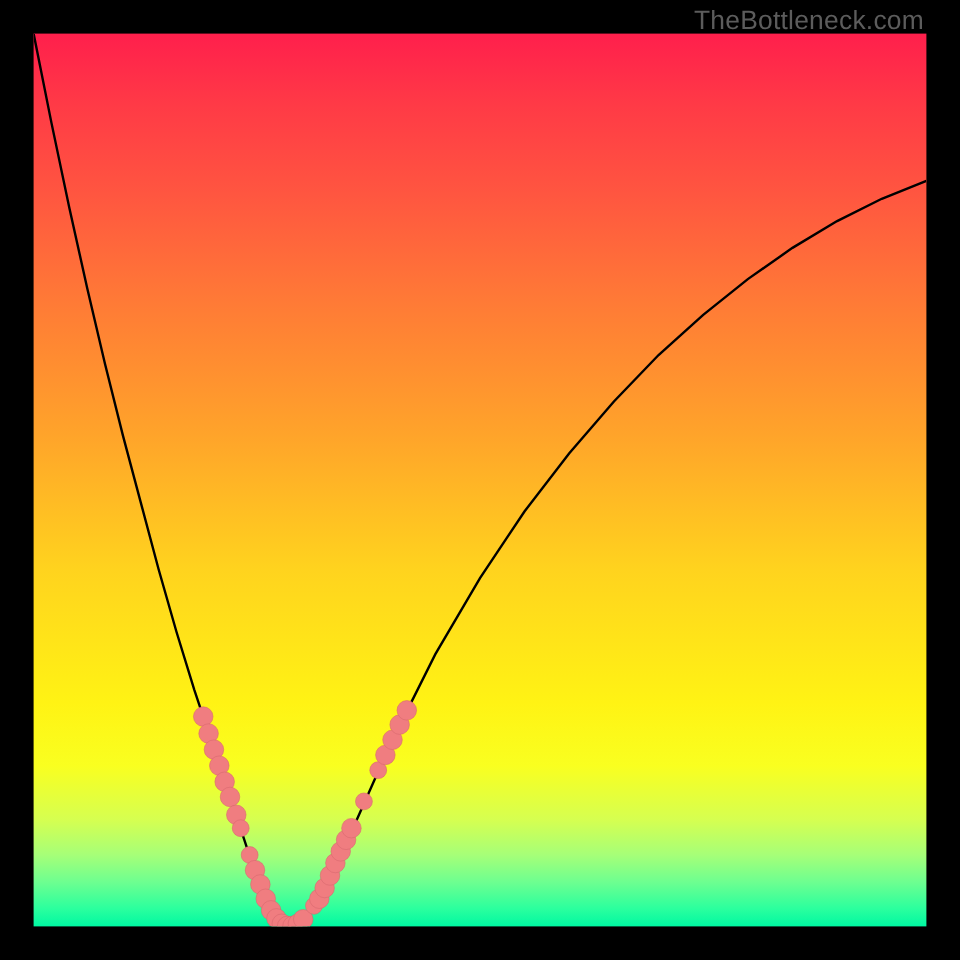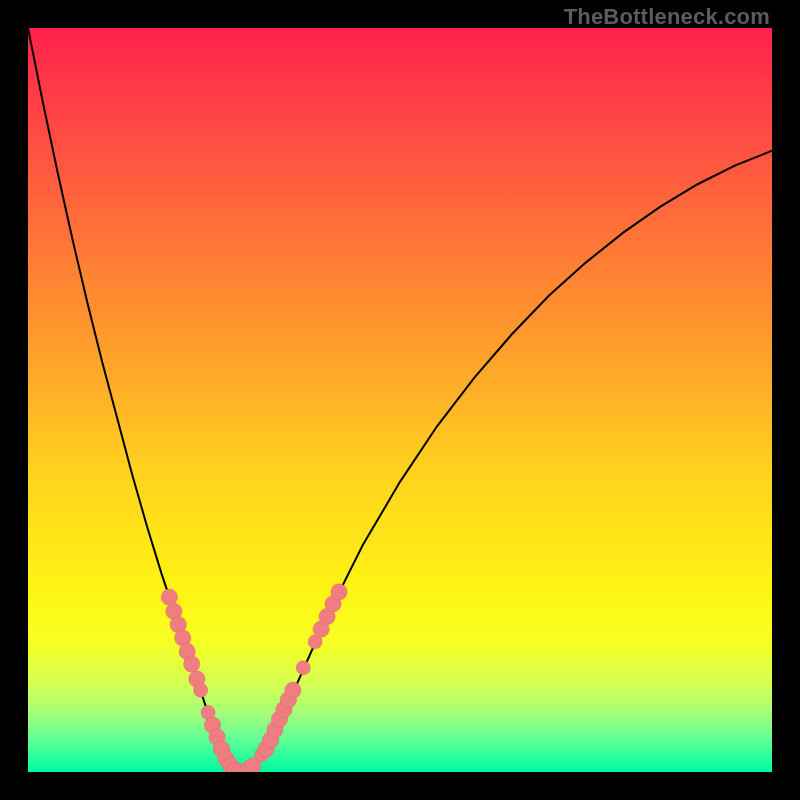--- a/index.html
+++ b/index.html
@@ -40,21 +40,21 @@
       #00f8a2 100%);
     overflow: hidden;
   }
   .watermark {
     position: absolute;
     top: 4px;
     right: 30px;
     color: #5c5c5c;
     font-size: 22px;
     letter-spacing: 0.2px;
-    font-weight: 700;
+    font-weight: 400;
     white-space: nowrap;
   }
   svg.curve {
     position: absolute;
     left: 0;
     top: 0;
     width: 744px;
     height: 744px;
   }
 </style>

